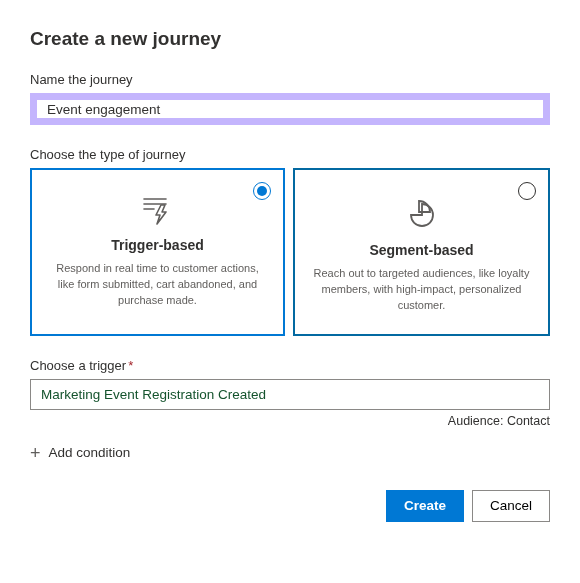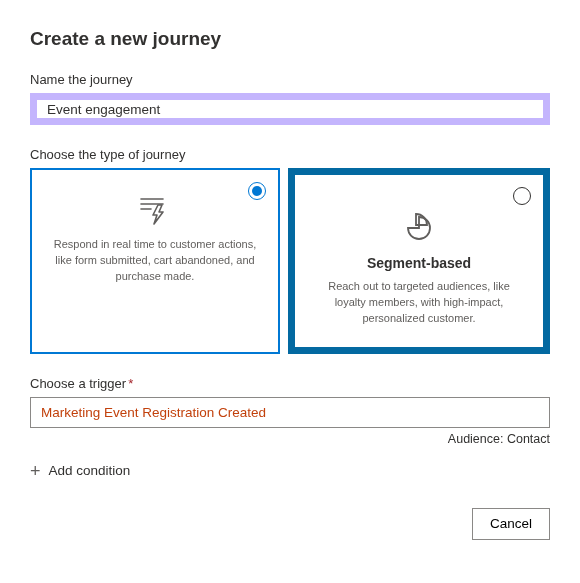--- a/index.html
+++ b/index.html
@@ -33,22 +33,22 @@
     outline: none;
   }
   .field-block { margin-bottom: 22px; }
   .cards-row {
     display: flex;
     gap: 8px;
     margin-bottom: 22px;
   }
   .type-card {
     flex: 1;
-    border: 7px solid #0369a1;
-    padding: 30px 18px 20px 18px;
+    border: 2px solid #0369a1;
+    padding: 22px 18px 20px 18px;
     text-align: center;
     position: relative;
     cursor: pointer;
   }
   .type-card.selected {
     border: 2px solid #0078d4;
     padding: 17px 17px 19px 17px;
   }
   .radio-indicator {
     position: absolute;
@@ -86,21 +86,21 @@
   }
   .card-desc {
     font-size: 11px;
     color: #605e5c;
     line-height: 1.45;
   }
   .trigger-value-box {
     border: 1px solid #8a8886;
     padding: 7px 10px;
     font-size: 13.5px;
-    color: #c2410c;
+    color: #14532d;
     cursor: pointer;
   }
   .required { color: #a4262c; margin-left: 2px; }
   .audience-row {
     text-align: right;
     font-size: 12.5px;
     color: #323130;
     margin-top: 4px;
   }
   .add-condition {
@@ -165,20 +165,21 @@
     <div class="card-icon">
       <svg width="34" height="30" viewBox="0 0 34 30">
         <g stroke="#605e5c" stroke-width="1.6" fill="none" stroke-linecap="round">
           <line x1="3" y1="4" x2="25" y2="4"></line>
           <line x1="3" y1="9" x2="25" y2="9"></line>
           <line x1="3" y1="14" x2="13" y2="14"></line>
         </g>
         <path d="M20 10 L15 20 L19 20 L16 29 L25 17 L21 17 L24 10 Z" fill="none" stroke="#605e5c" stroke-width="1.6" stroke-linejoin="round"></path>
       </svg>
     </div>
+    <div class="card-title">Trigger-based</div>
     <div class="card-desc">Respond in real time to customer actions, like form submitted, cart abandoned, and purchase made.</div>
   </div>
 
   <div class="type-card">
     <div class="radio-indicator">
       <div class="radio-outer"></div>
     </div>
     <div class="card-icon">
       <svg width="32" height="30" viewBox="0 0 32 30">
         <path d="M16 4 A11 11 0 1 1 5 15 L16 15 Z" fill="none" stroke="#605e5c" stroke-width="1.8"></path>
@@ -198,17 +199,18 @@
   <div class="trigger-value-box">Marketing Event Registration Created</div>
   <div class="audience-row">Audience: Contact</div>
 </div>
 
 <div class="add-condition">
   <span class="plus-icon">+</span>
   <span>Add condition</span>
 </div>
 
 <div class="footer-buttons">
+  <button class="btn primary">Create</button>
   <button class="btn">Cancel</button>
 </div>
 
 
 
 
 </body></html>

